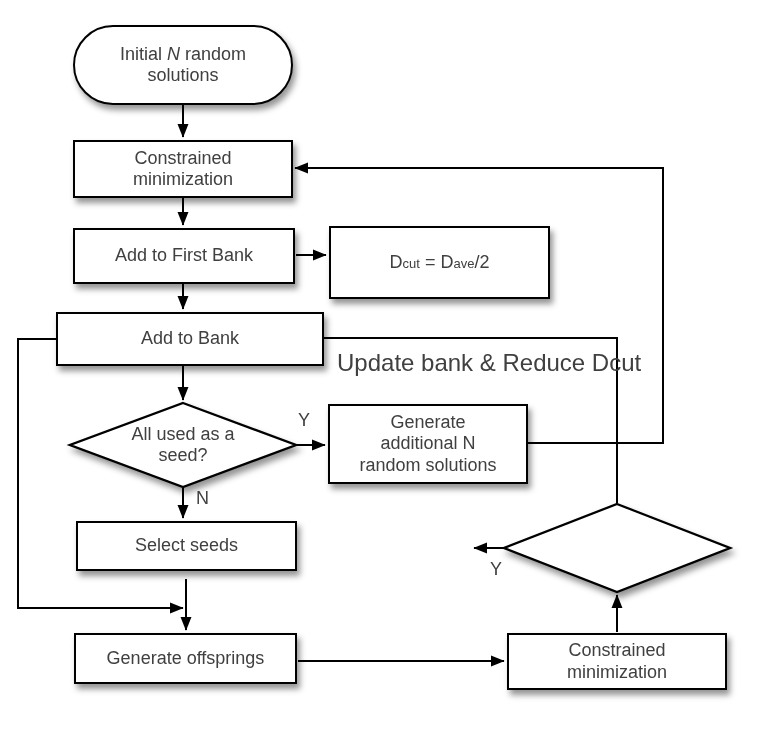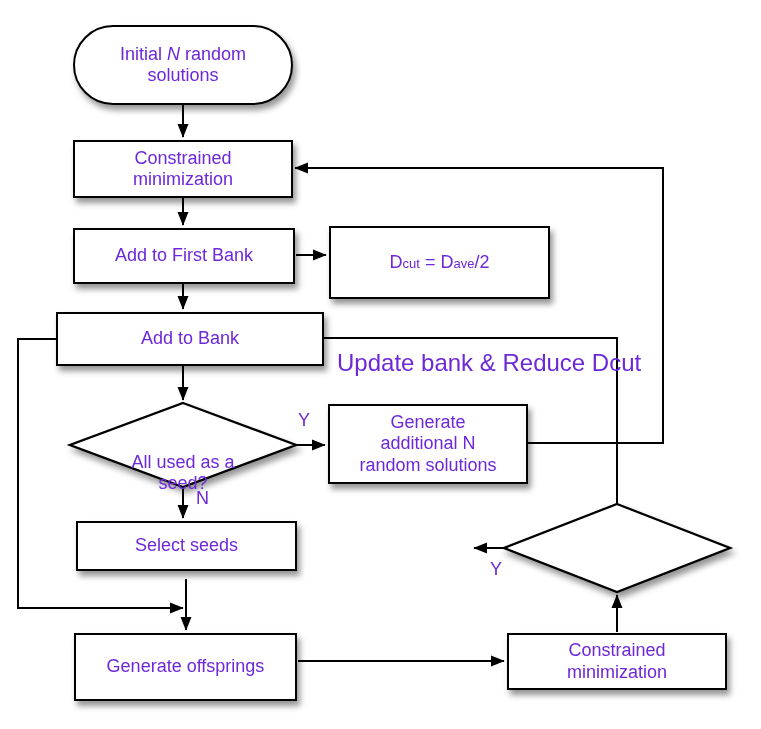--- a/index.html
+++ b/index.html
@@ -1,36 +1,35 @@
 <!DOCTYPE html>
 <html><head>
 <meta charset="utf-8">
 <style>
   html,body{margin:0;padding:0;background:#ffffff;}
   .stage{
     position:relative;width:761px;height:729px;background:#ffffff;
-    font-family:"Liberation Sans",sans-serif;color:#6d28d9;overflow:hidden;
+    font-family:"Liberation Sans",sans-serif;color:#404040;overflow:hidden;
   }
   .wires{position:absolute;left:0;top:0;width:761px;height:729px;}
   .edge{fill:none;stroke:#000;stroke-width:2;}
   .diamond{fill:#ffffff;stroke:#000;stroke-width:2.4;}
   .node{
     position:absolute;box-sizing:border-box;background:#ffffff;
     border:2px solid #000;display:flex;flex-direction:column;
     align-items:center;justify-content:center;text-align:center;
     font-size:18px;line-height:1.18;
     box-shadow:3px 5px 6px rgba(0,0,0,0.42);
   }
   .terminator{border-radius:42px;}
   .stop-node{border-radius:28px;font-size:19px;}
   .overlay{
     position:absolute;display:flex;flex-direction:column;align-items:center;
     justify-content:center;text-align:left;font-size:18px;line-height:1.18;
     pointer-events:none;
-    margin-top:28px;
   }
   .overlay.small{font-size:14px;}
   .edge-label{position:absolute;font-size:18px;}
   .flow-note{position:absolute;font-size:24px;font-weight:normal;white-space:nowrap;}
   .sub{font-size:13px;}
   i{font-style:italic;}
 </style>
 </head>
 <body>
 
@@ -97,21 +96,21 @@
     <div>additional N</div>
     <div>random solutions</div>
   </div>
 
   <div class="node" style="left:76px;top:521px;width:221px;height:50px">
     <div>Select seeds</div>
   </div>
 
 
 
-  <div class="node" style="left:74px;top:633px;width:223px;height:68px">
+  <div class="node" style="left:74px;top:633px;width:223px;height:51px">
     <div>Generate offsprings</div>
   </div>
 
   <div class="node" style="left:507px;top:633px;width:220px;height:57px">
     <div>Constrained</div>
     <div>minimization</div>
   </div>
 
   <div class="edge-label" style="left:298px;top:410px">Y</div>
   <div class="edge-label" style="left:196px;top:488px">N</div>

